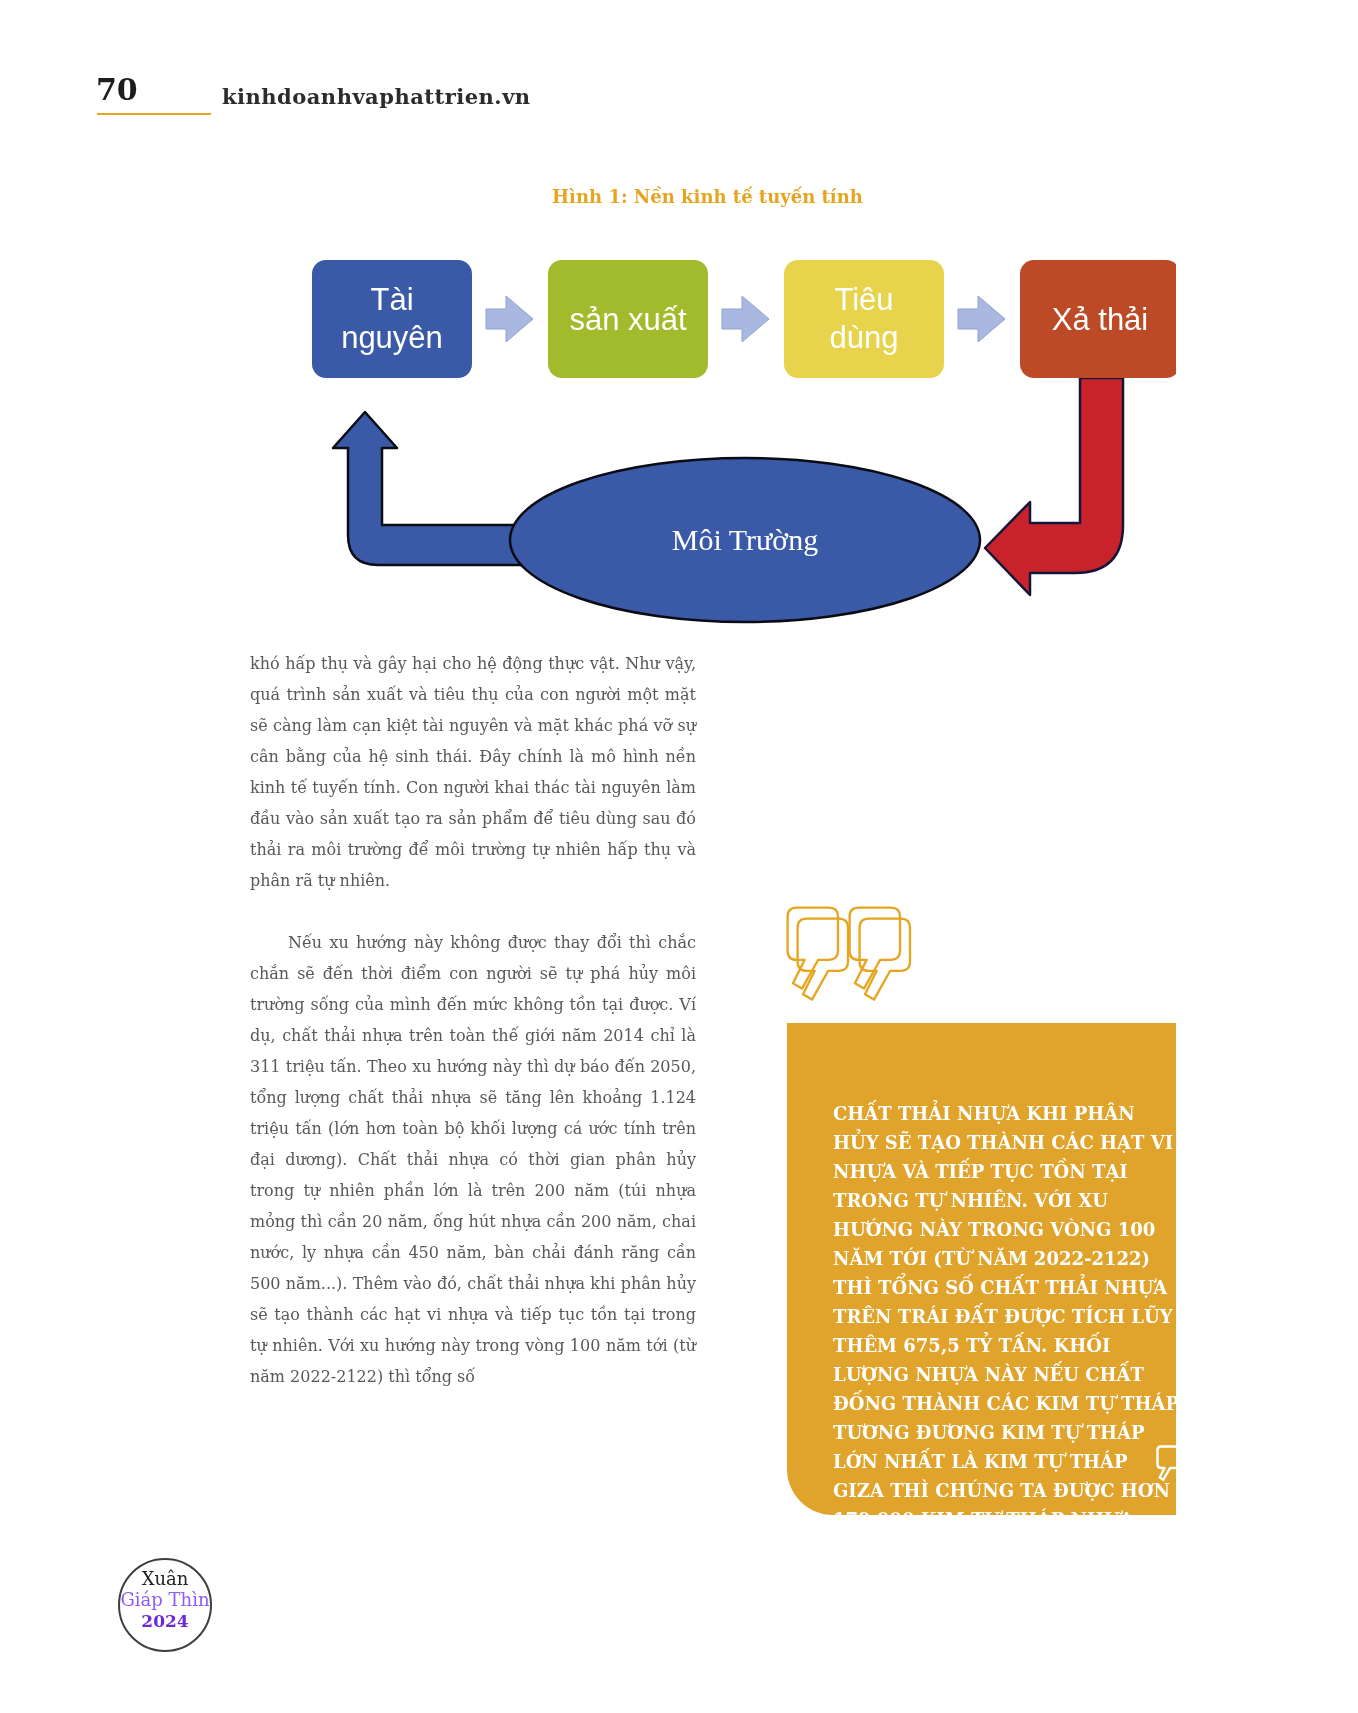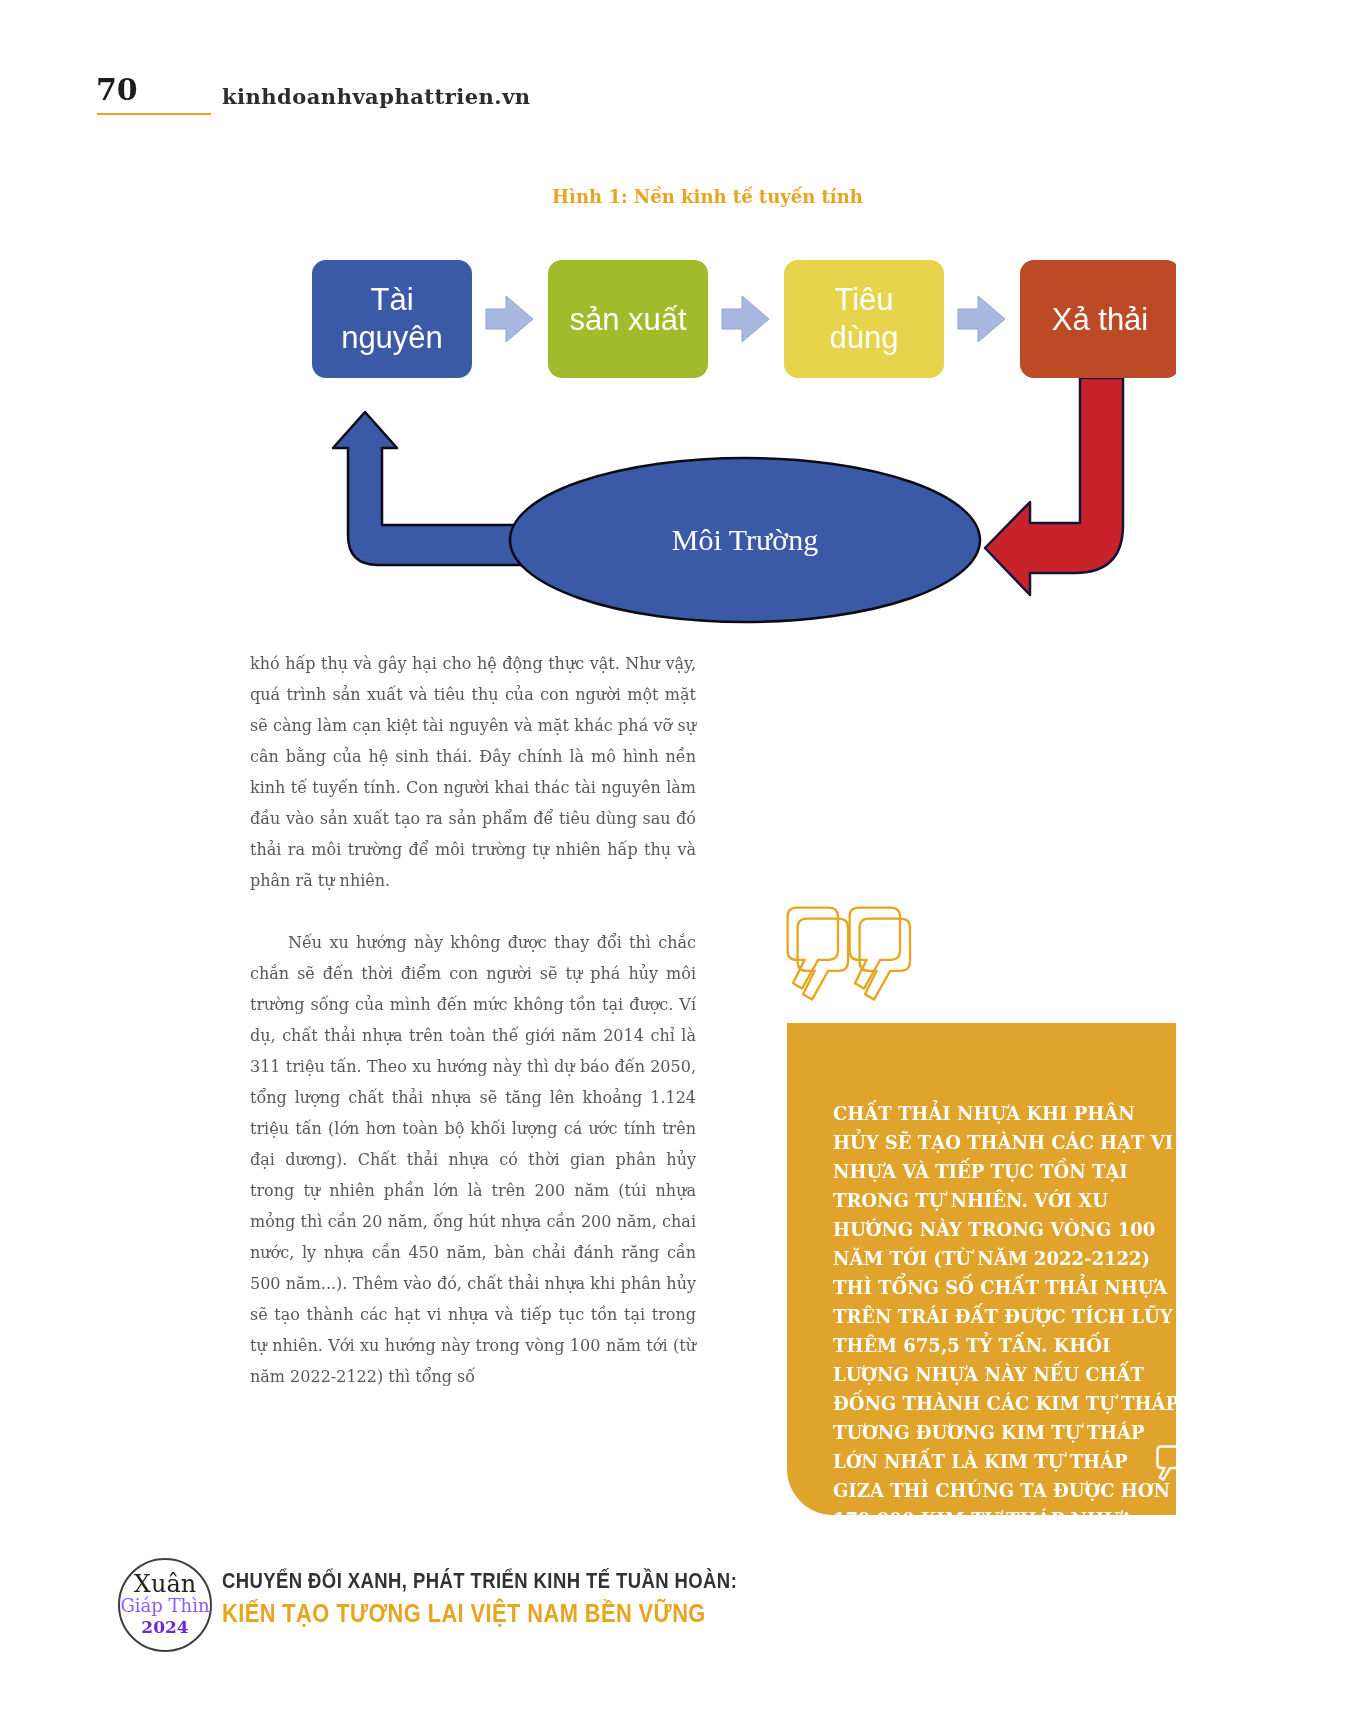--- a/index.html
+++ b/index.html
@@ -22,21 +22,21 @@
 
   
   .quote-box{background:#e0a42c;border-radius:0 46px 46px 46px;box-sizing:border-box;
              padding:76px 42px 0 46px;}
   .quote-box .qtext{font-family:"DejaVu Serif", serif;font-weight:bold;font-size:18px;
              line-height:29px;color:#ffffff;text-align:left;}
 
   
   .circle{box-sizing:border-box;border:2px solid #3f3f41;border-radius:50%;
           text-align:center;background:#fff;}
-  .circle .l1{font-size:24px;color:#232325;line-height:21px;margin-top:14px;}
+  .circle .l1{font-size:18px;color:#232325;line-height:21px;margin-top:8px;}
   .circle .l2{font-size:18px;color:#8b5cf6;line-height:21px;}
   .circle .yr{font-size:17px;font-weight:bold;color:#6d28d9;line-height:22px;}
   .condensed{transform:scaleX(0.84);transform-origin:0 50%;white-space:nowrap;
              font-family:"Liberation Sans", sans-serif;}
   .theme1{font-size:22px;font-weight:bold;color:#323234;letter-spacing:.5px;}
   .theme2{font-size:26px;font-weight:bold;color:#e6a41f;letter-spacing:.5px;}
 </style>
 </head>
 <body>
 
@@ -113,18 +113,14 @@
       <path transform="translate(26,1) scale(0.37)" d="M14,4 H50 Q60,4 60,14 V52 Q60,62 50,62 H38 L20,94 L10,88 L23,62 H14 Q4,62 4,52 V14 Q4,4 14,4 Z"></path>
     </g>
   </svg>
 
   <div class="abs circle" style="left:118px;top:1558px;width:94px;height:94px;">
     <div class="l1">Xuân</div>
     <div class="l2">Giáp Thìn</div>
     <div class="yr">2024</div>
   </div>
 
-  <div class="abs" style="left:222px;top:1568px;">
-    <div class="condensed theme1">CHUYỂN ĐỔI XANH, PHÁT TRIỂN KINH TẾ TUẦN HOÀN:</div>
-    <div class="condensed theme2" style="margin-top:4px;">KIẾN TẠO TƯƠNG LAI VIỆT NAM BỀN VỮNG</div>
-  </div>
 
 </div>
 
 </body></html>

